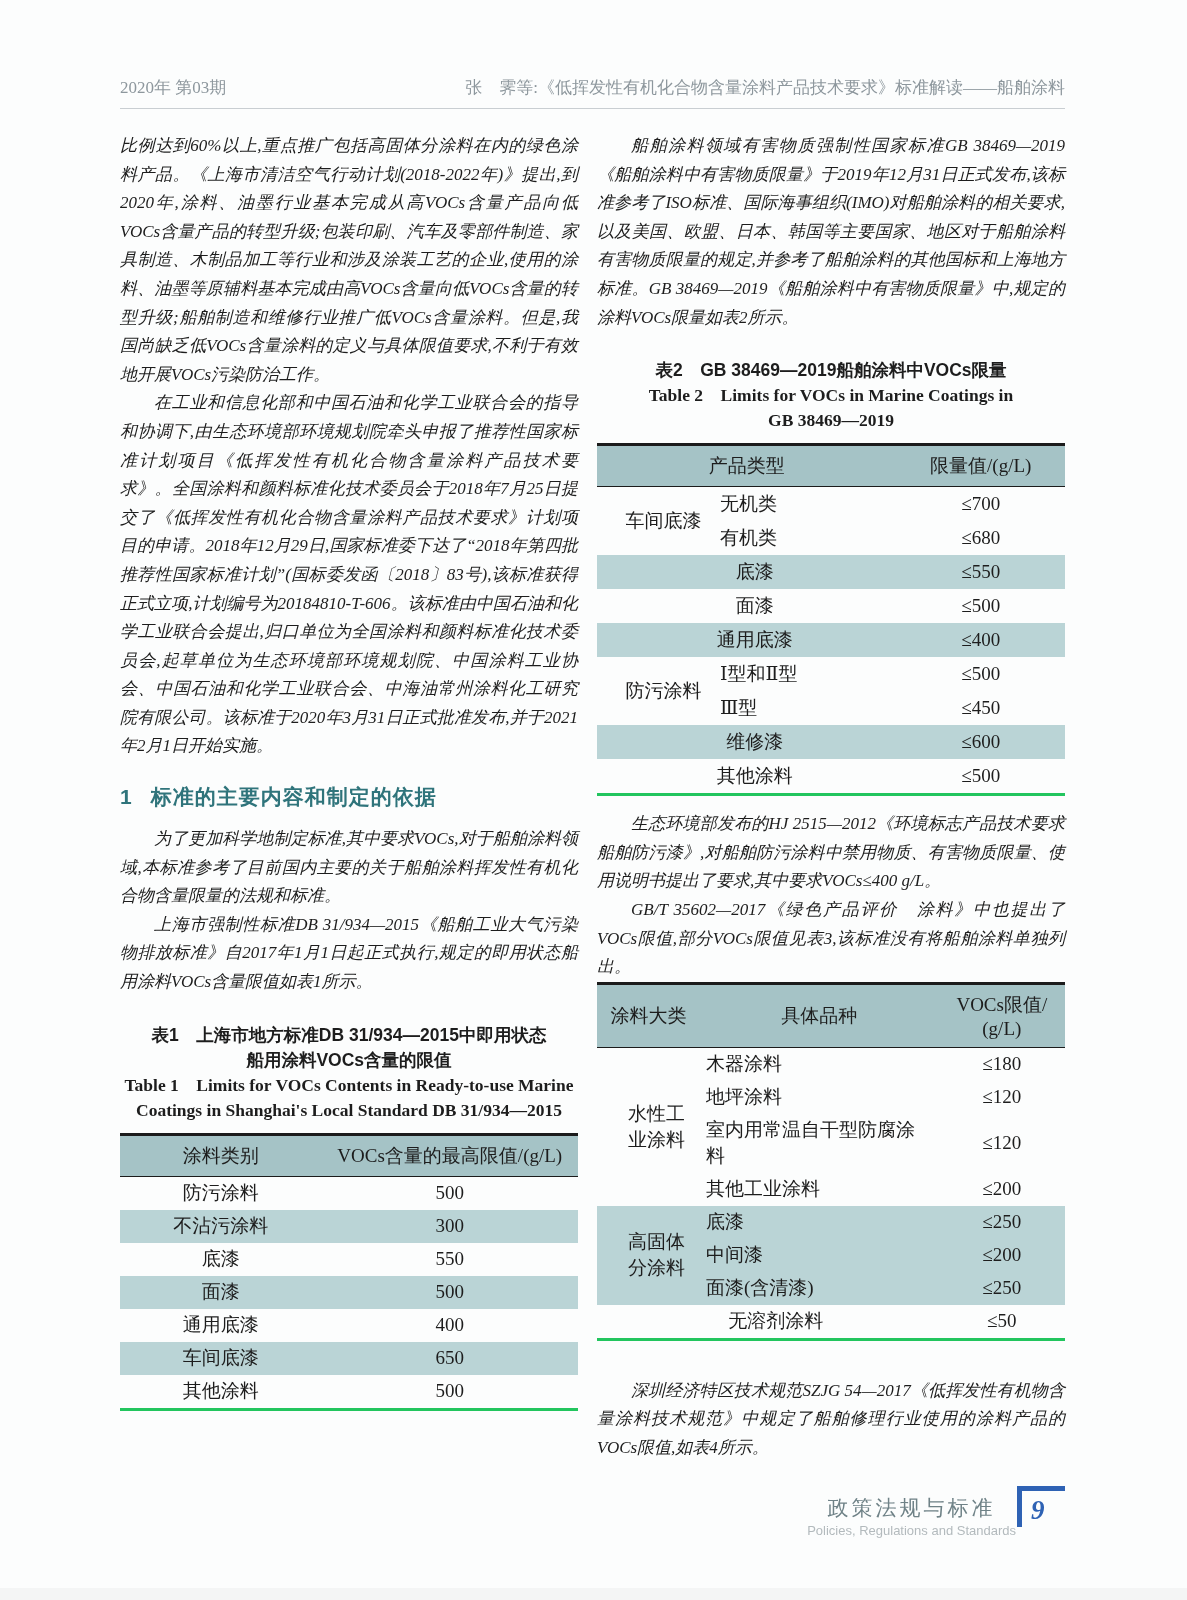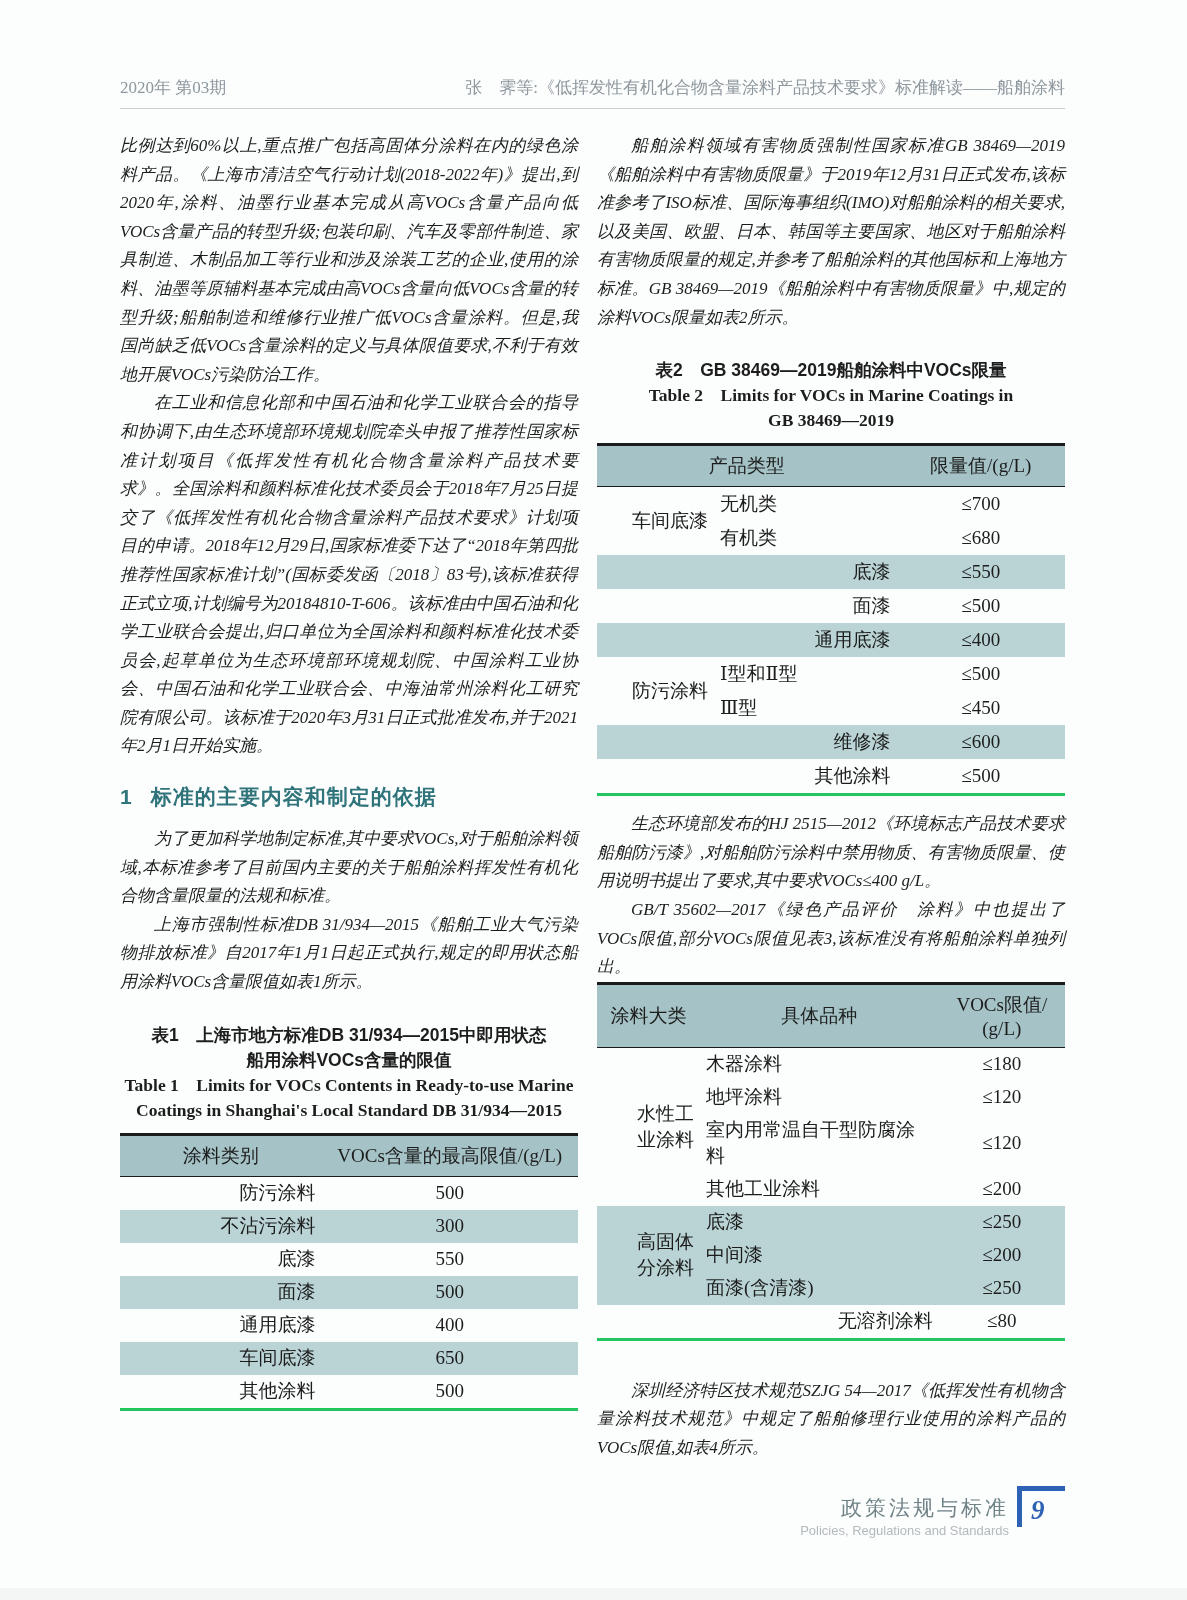--- a/index.html
+++ b/index.html
@@ -46,41 +46,41 @@
     width:100%;border-collapse:collapse;
     border-top:3px solid #1b1b1b;border-bottom:3px solid #22c55e;
     font-size:19px;
   }
   table.limits thead th{
     background:#a5c3c6;font-weight:normal;
     border-bottom:1.5px solid #1b1b1b;
     padding:7px 4px;text-align:center;
   }
   table.limits td{padding:3.5px 6px;vertical-align:middle;}
-  td.lbl{text-align:right;padding-left:34px;}
+  td.lbl{text-align:center;padding-left:34px;}
   td.sub{text-align:left;}
   td.val{text-align:center;}
   tr.shade td{background:#bad4d6;}
   .prewrap{white-space:pre-line;}
   
   .t1 col.c1{width:44%;} .t1 col.c2{width:56%;}
   .t1 td{height:26px;}
   
   .t2 col.c1{width:25%;} .t2 col.c2{width:39%;} .t2 col.c3{width:36%;}
   .t2 td{height:27px;}
   
   .t3 col.c1{width:22%;} .t3 col.c2{width:51%;} .t3 col.c3{width:27%;}
   .t3 td{height:25px;}
   .t3 td.lbl{padding-left:22px;}
   
   .footer{
     position:absolute;right:122px;bottom:50px;
     display:flex;align-items:flex-start;
   }
-  .footer-text{text-align:right;margin-right:8px;padding-top:10px;}
+  .footer-text{text-align:center;margin-right:1px;padding-top:10px;}
   .footer-zh{
     font-family:"Liberation Sans","DejaVu Sans",sans-serif;
     font-size:21px;color:#6f8287;letter-spacing:3px;line-height:24px;
   }
   .footer-en{font-size:13px;color:#b3babd;font-family:"Liberation Sans","DejaVu Sans",sans-serif;margin-top:3px;}
   .pagenum-block{width:48px;}
   .pagenum-bar-top{height:5px;width:48px;background:#2e62b4;}
   .pagenum-row{display:flex;align-items:flex-start;}
   .pagenum-bar-left{width:5px;height:36px;background:#2e62b4;}
   .pagenum{
@@ -272,21 +272,21 @@
           <tr class="shade">
             <td class="sub">中间漆</td>
             <td class="val">≤200</td>
           </tr>
           <tr class="shade">
             <td class="sub">面漆(含清漆)</td>
             <td class="val">≤250</td>
           </tr>
           <tr>
             <td class="lbl" colspan="2">无溶剂涂料</td>
-            <td class="val">≤80</td>
+            <td class="val">≤50</td>
           </tr>
         </tbody>
       </table>
 
       <div style="height:36px;"></div>
       <p class="body indent">深圳经济特区技术规范SZJG 54—2017《低挥发性有机物含量涂料技术规范》中规定了船舶修理行业使用的涂料产品的VOCs限值,如表4所示。</p>
     </div>
   </div>
 
   <div class="footer">

